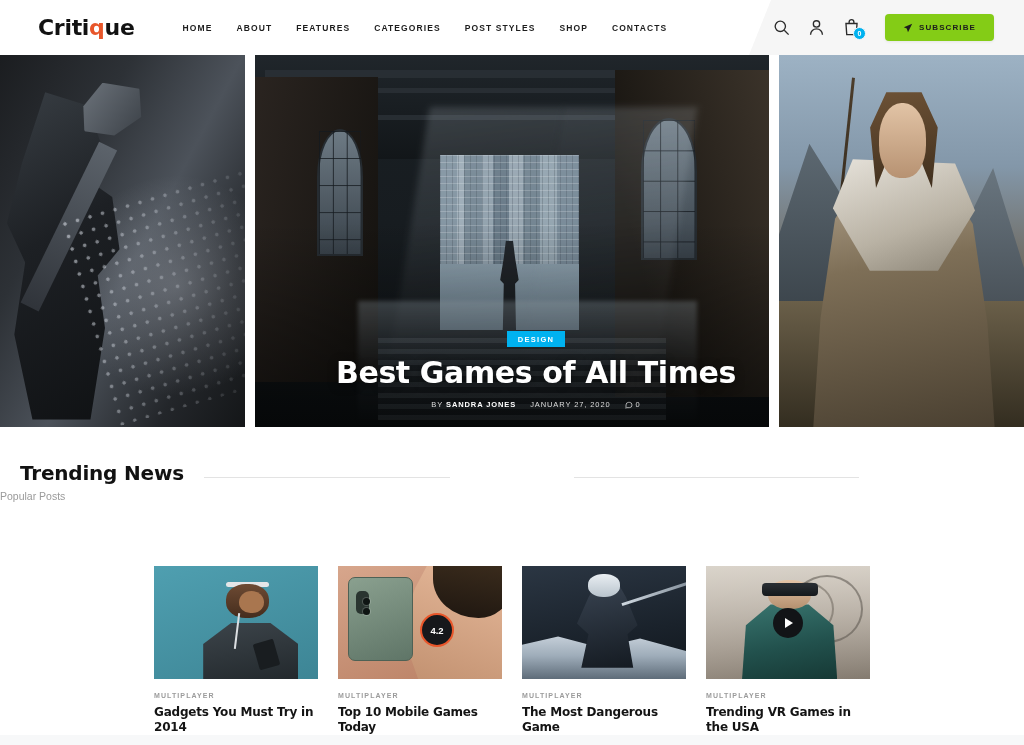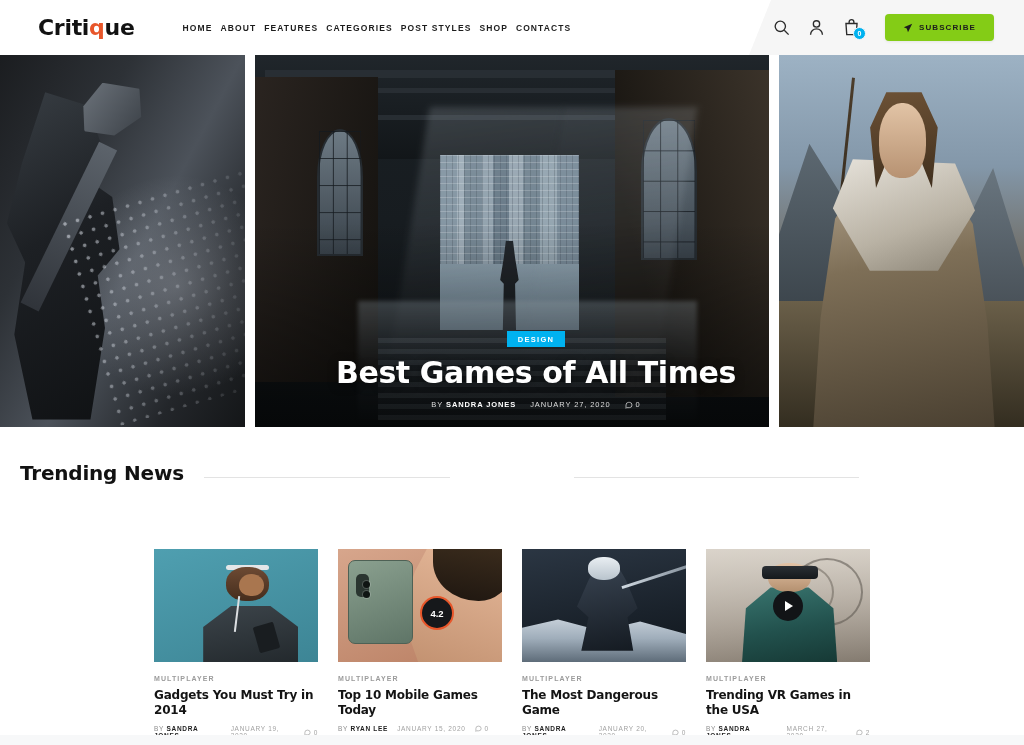--- a/index.html
+++ b/index.html
@@ -21,21 +21,21 @@
     background: #f6f6f6;
     clip-path: polygon(22px 0, 100% 0, 100% 100%, 0 100%);
   }
   .logo {
     margin-left: 38px; font-size: 22px; font-weight: 700;
     letter-spacing: -0.3px; color: #121212; position: relative;
     font-family: "DejaVu Sans", sans-serif;
   }
   .logo .accent { color: #e8562a; }
 
-  .nav { display: flex; align-items: center; margin-left: 48px; gap: 8px; }
+  .nav { display: flex; align-items: center; margin-left: 48px; gap: 24px; }
   .nav-item {
     font-size: 8.5px; font-weight: 700; letter-spacing: 1.1px;
     color: #1d1d1d; text-transform: uppercase; cursor: pointer;
     white-space: nowrap;
   }
 
   .header-right {
     position: absolute; right: 30px; top: 0; height: 55px;
     display: flex; align-items: center; gap: 16px; z-index: 5;
   }
@@ -469,20 +469,21 @@
       <div class="w-hair"></div>
       <div class="w-head"></div>
     </div>
   </section>
 
   <section class="trending">
     <div class="trend-head">
       <div class="trend-rule l"></div>
       <div class="trend-rule r"></div>
       <h2 class="trend-title">Trending News</h2>
+      <div class="trend-sub">Popular Posts</div>
     </div>
 
     <div class="cards">
 
       <article class="card">
         <div class="card-img c1">
           <div class="p-band"></div>
           <div class="p-head"></div>
           <div class="p-face"></div>
           <div class="p-body"></div>

